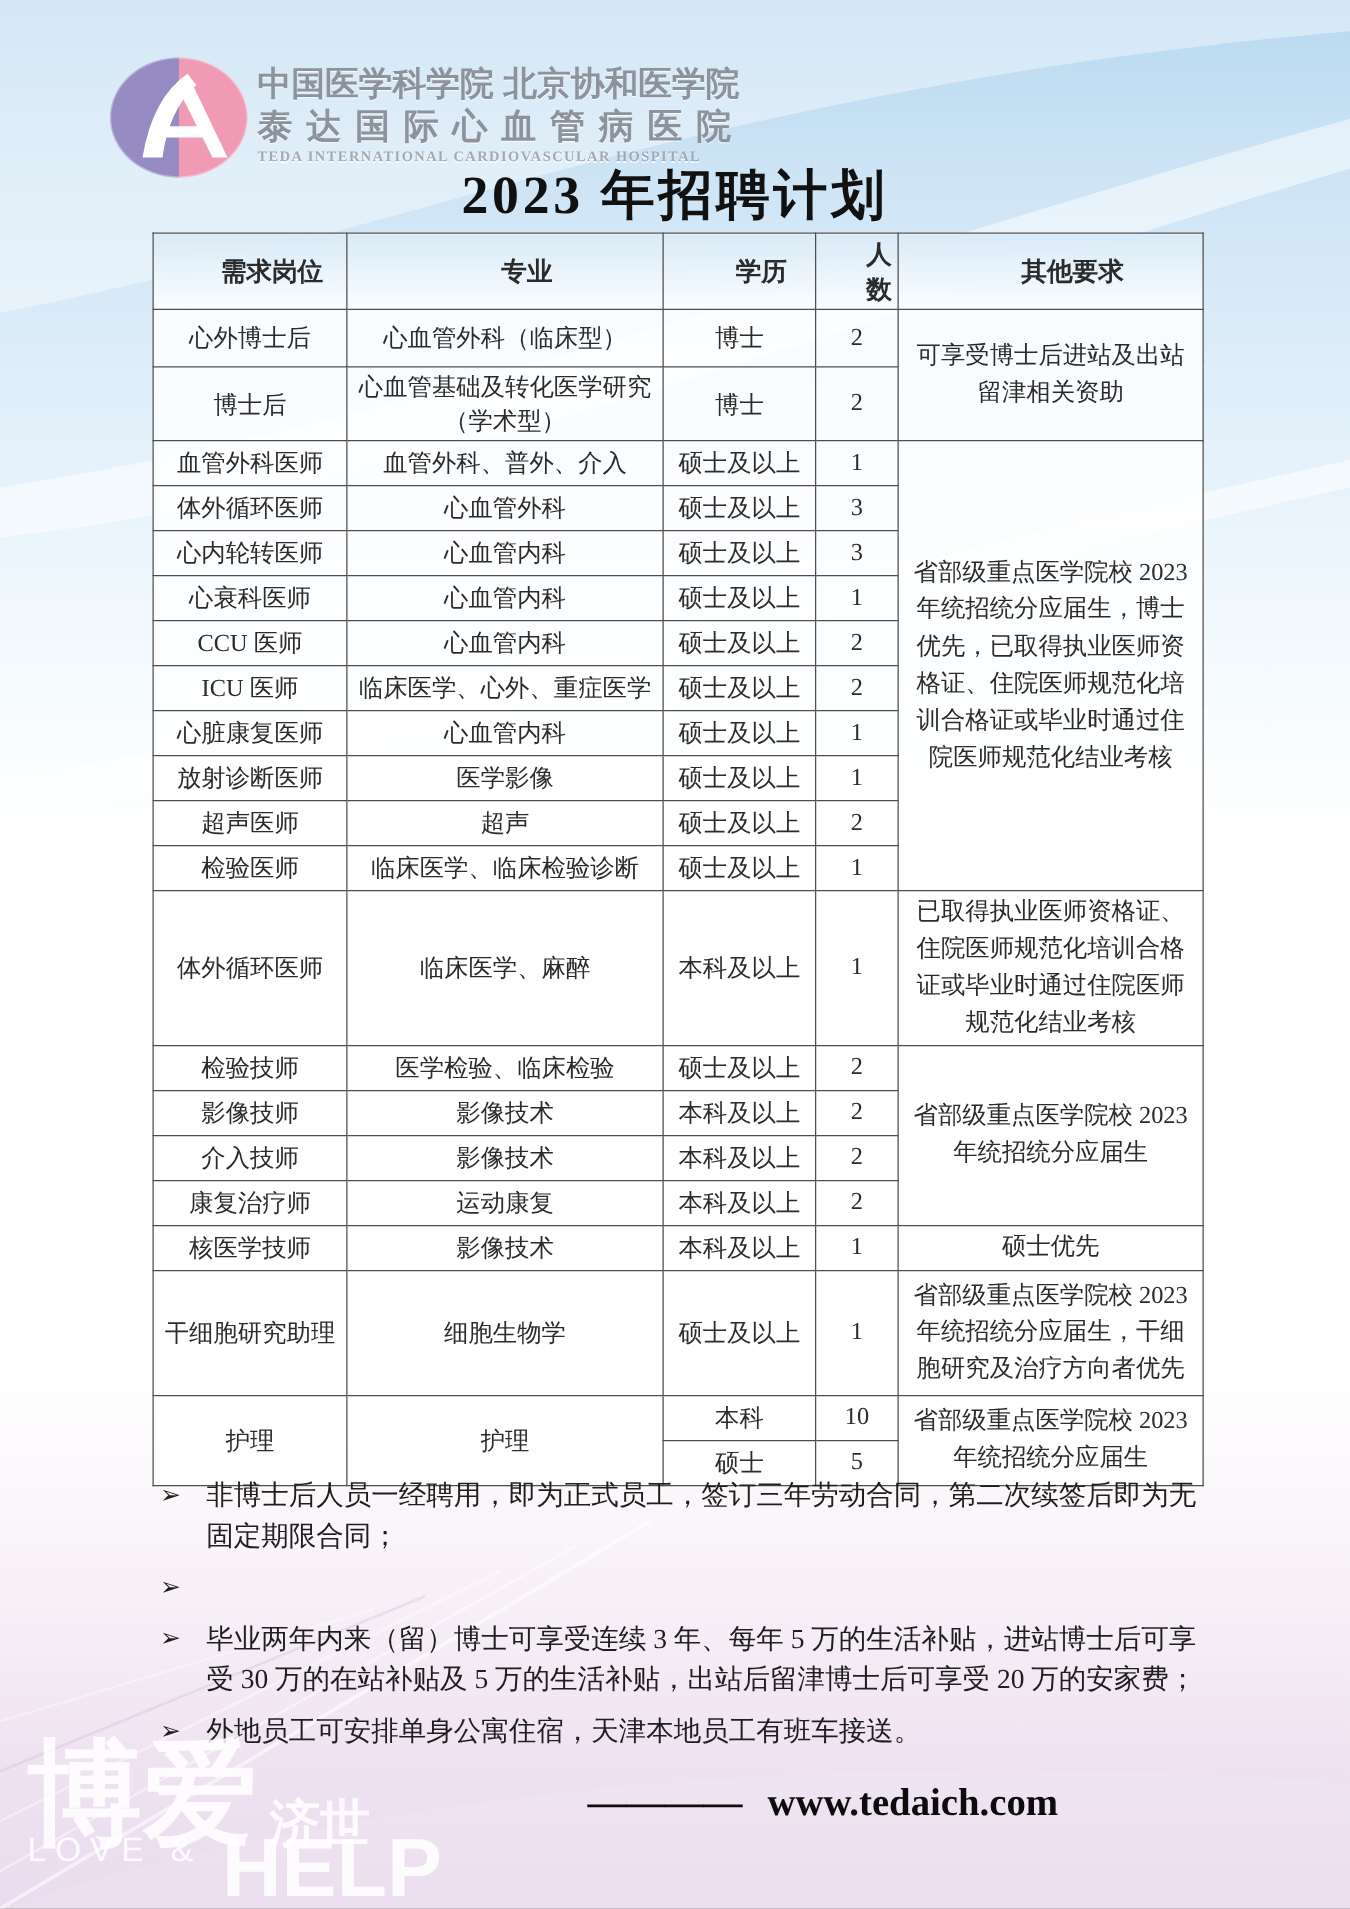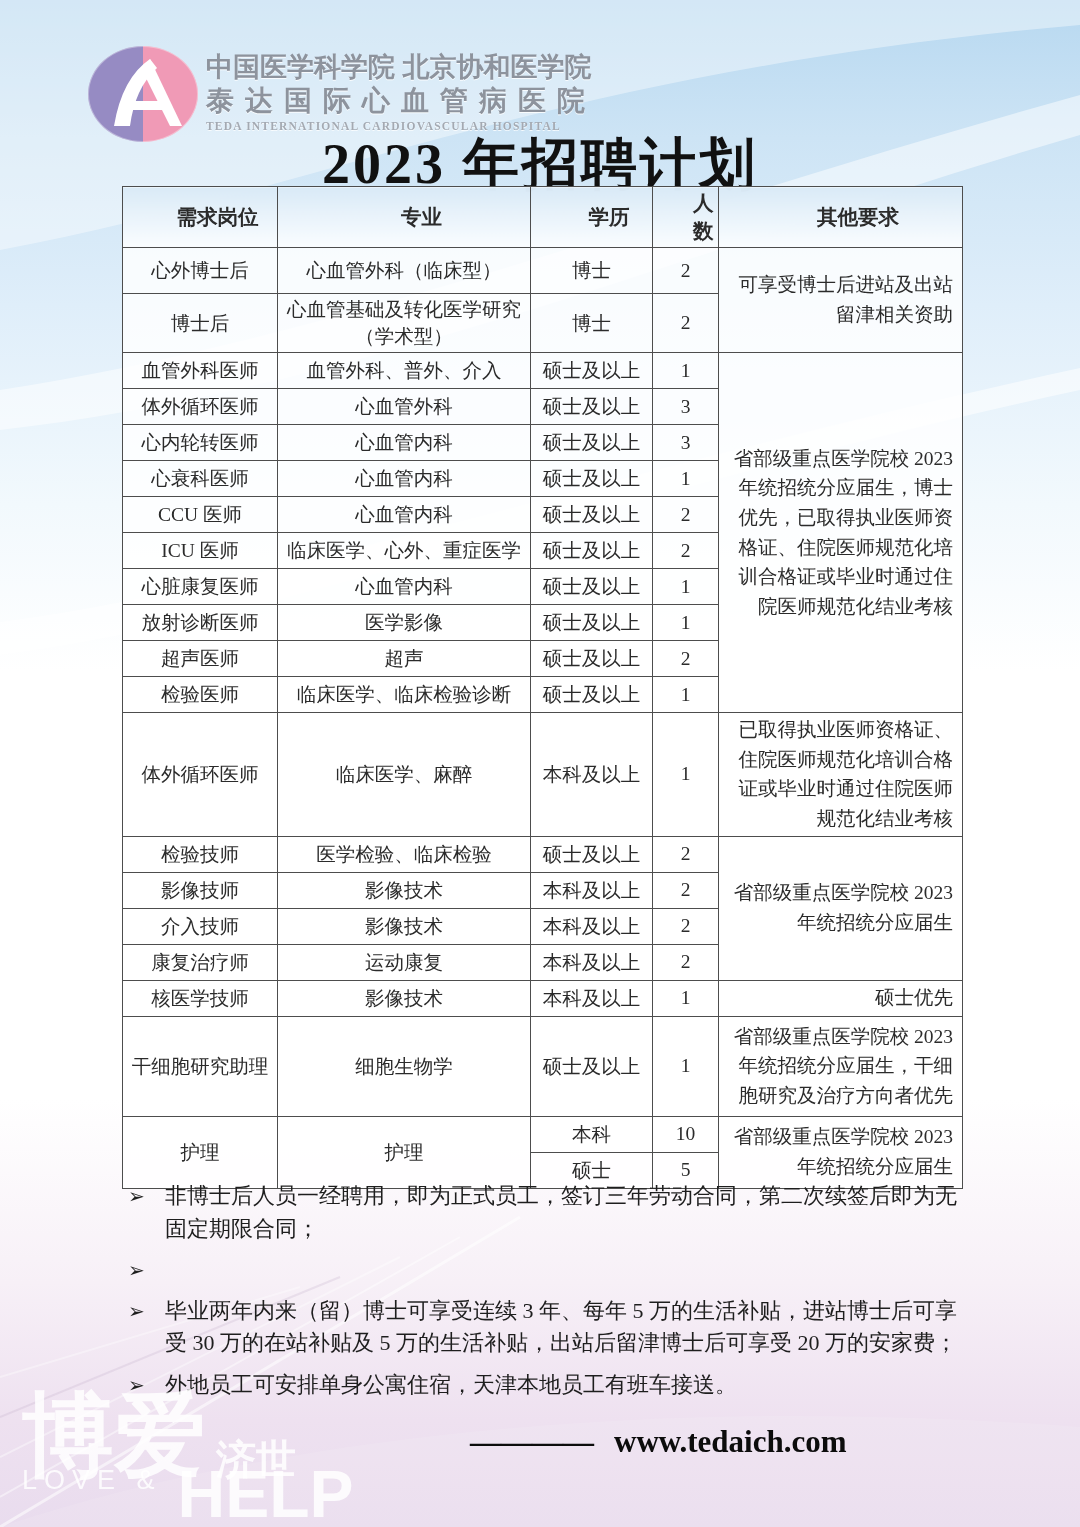--- a/index.html
+++ b/index.html
@@ -24,35 +24,35 @@
   }
   .logo svg { position:absolute; left:0; top:0; width:100%; height:100%; }
   .org { position:absolute; left:206px; top:52px; line-height:1.18;
          color:#8d939d; text-shadow:0 1px 0 rgba(255,255,255,.8); }
   .org-line1 { font-size:27px; font-weight:bold; font-family:"Liberation Sans","DejaVu Sans",sans-serif; }
   .org-line2 { font-size:28px; font-weight:bold; letter-spacing:11px;
                font-family:"Liberation Sans","DejaVu Sans",sans-serif; }
   .org-line3 { font-size:11.5px; font-weight:bold; letter-spacing:1.2px; color:#a3a9b2;
                font-family:Liberation Serif, serif; margin-top:3px; }
   .title { position:absolute; left:0; top:127px; width:100%; text-align:center;
-           font-size:56px; font-weight:bold; letter-spacing:3px; color:#111; }
+           font-size:43px; font-weight:bold; letter-spacing:3px; color:#111; }
 
   
   table.recruit {
     position:absolute; left:122px; top:186px; width:840px;
     border-collapse:collapse; table-layout:fixed;
     font-size:19.5px; background:rgba(255,255,255,.82);
   }
   table.recruit th, table.recruit td {
     border:1.5px solid #4d4d4d; text-align:center; vertical-align:middle;
     padding:2px 5px; word-break:break-all;
   }
   table.recruit th { font-weight:bold; font-size:20.5px; height:46px;
     background:linear-gradient(180deg,rgba(214,232,246,.9),rgba(250,253,255,.9));padding-left:40px; }
-  table.recruit td.left { text-align:right; padding:2px 9px; line-height:1.52; }
+  table.recruit td.left { text-align:center; padding:2px 9px; line-height:1.52; }
   table.recruit tbody tr { height:36px; }
   table.recruit tbody tr:nth-child(1)  { height:46px; }
   table.recruit tbody tr:nth-child(2)  { height:58px; }
   table.recruit tbody tr:nth-child(13) { height:114px; }
   table.recruit tbody tr:nth-child(19) { height:100px; }
 
   
   .notes { position:absolute; left:128px; top:1180px; width:832px; list-style:none; }
   .notes li { display:flex; align-items:flex-start; gap:13px;
               font-size:22px; line-height:1.48; margin-bottom:9px; color:#1e1e1e; }

